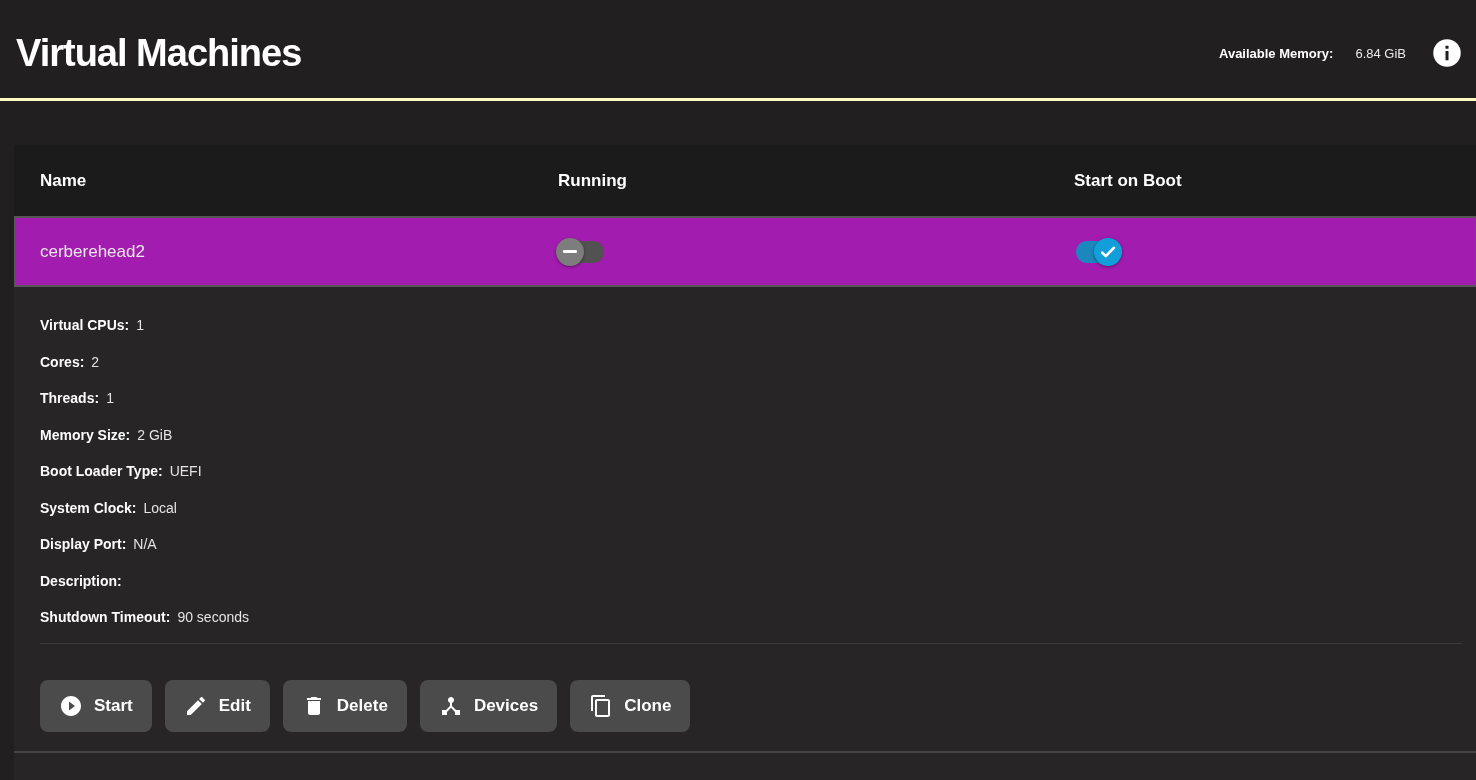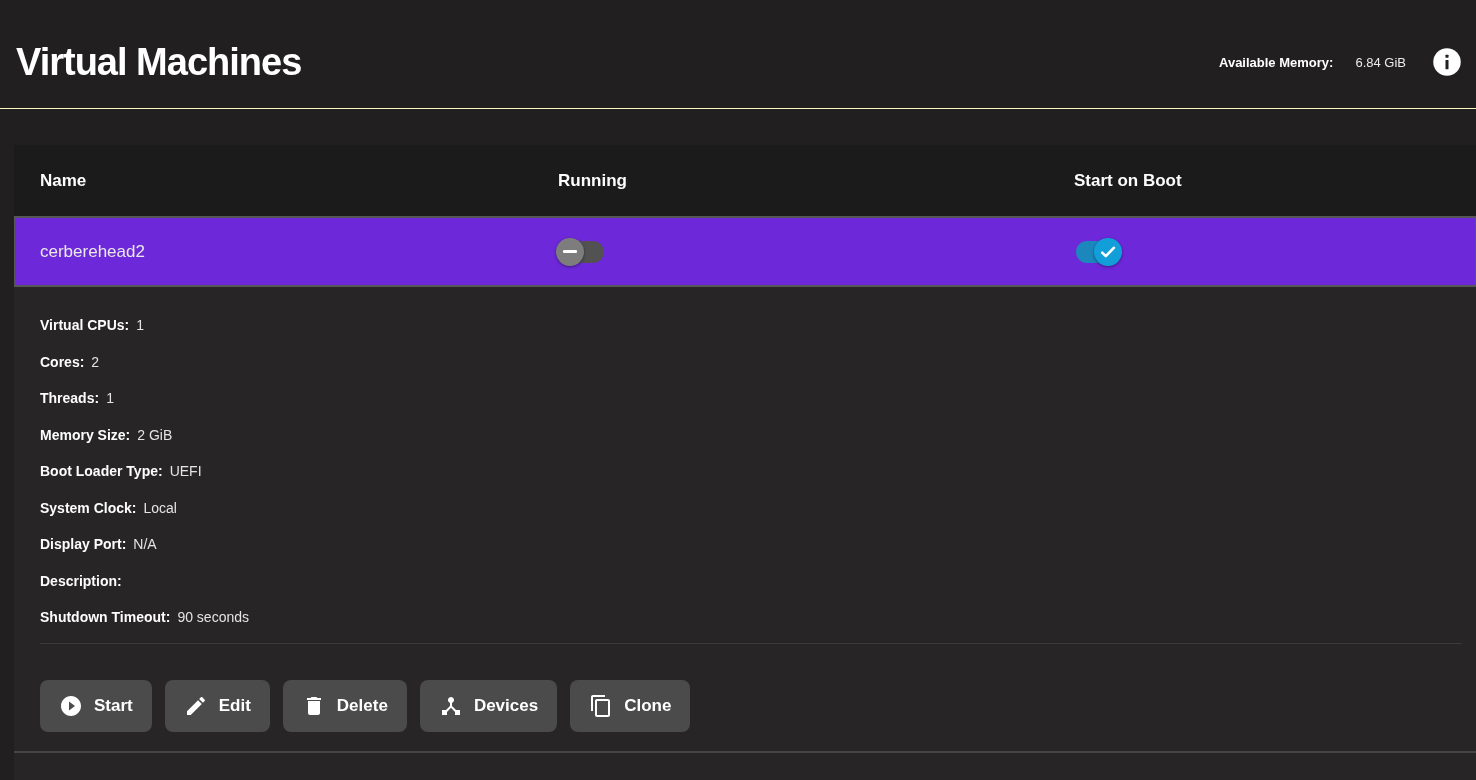--- a/index.html
+++ b/index.html
@@ -8,23 +8,23 @@
     width:1476px; height:780px;
     background:#211f1f;
     color:#fff;
     font-family:"Liberation Sans", sans-serif;
     overflow:hidden;
     position:relative;
   }
 
   
   .topbar {
-    position:absolute; top:16px; left:0; right:0; height:93px;
+    position:absolute; top:8px; left:0; right:0; height:93px;
     display:flex; align-items:center;
-    border-bottom:1px solid #fef9c3;
+    border-bottom:3px solid #fef9c3;
   }
   .page-title {
     margin:0 0 0 16px;
     font-size:38px; font-weight:700; letter-spacing:-1px;
     color:#fff;
   }
   .memory {
     margin-left:auto; margin-right:14px;
     display:flex; align-items:center; gap:22px;
     font-size:13px;
@@ -43,21 +43,21 @@
     position:absolute; left:14px; right:0; top:145px; bottom:0;
     background:#272525;
   }
   .thead {
     height:71px; background:#1b1b1b;
     display:grid; grid-template-columns:518px 516px 1fr;
     align-items:center; padding-left:26px;
     font-size:17px; font-weight:700; color:#fdfdfd;
   }
   .vm-row {
-    height:71px; background:#6d28d9;
+    height:71px; background:#a21caf;
     border-top:2px solid #575757; border-bottom:2px solid #575757;
     border-left:1px solid #575757; border-right:1px solid #575757;
     display:grid; grid-template-columns:518px 516px 1fr;
     align-items:center; padding-left:25px;
     font-size:17px; color:#e9e9e9;
     cursor:pointer;
   }
 
   
   .toggle { position:relative; width:48px; height:28px; cursor:pointer; }

